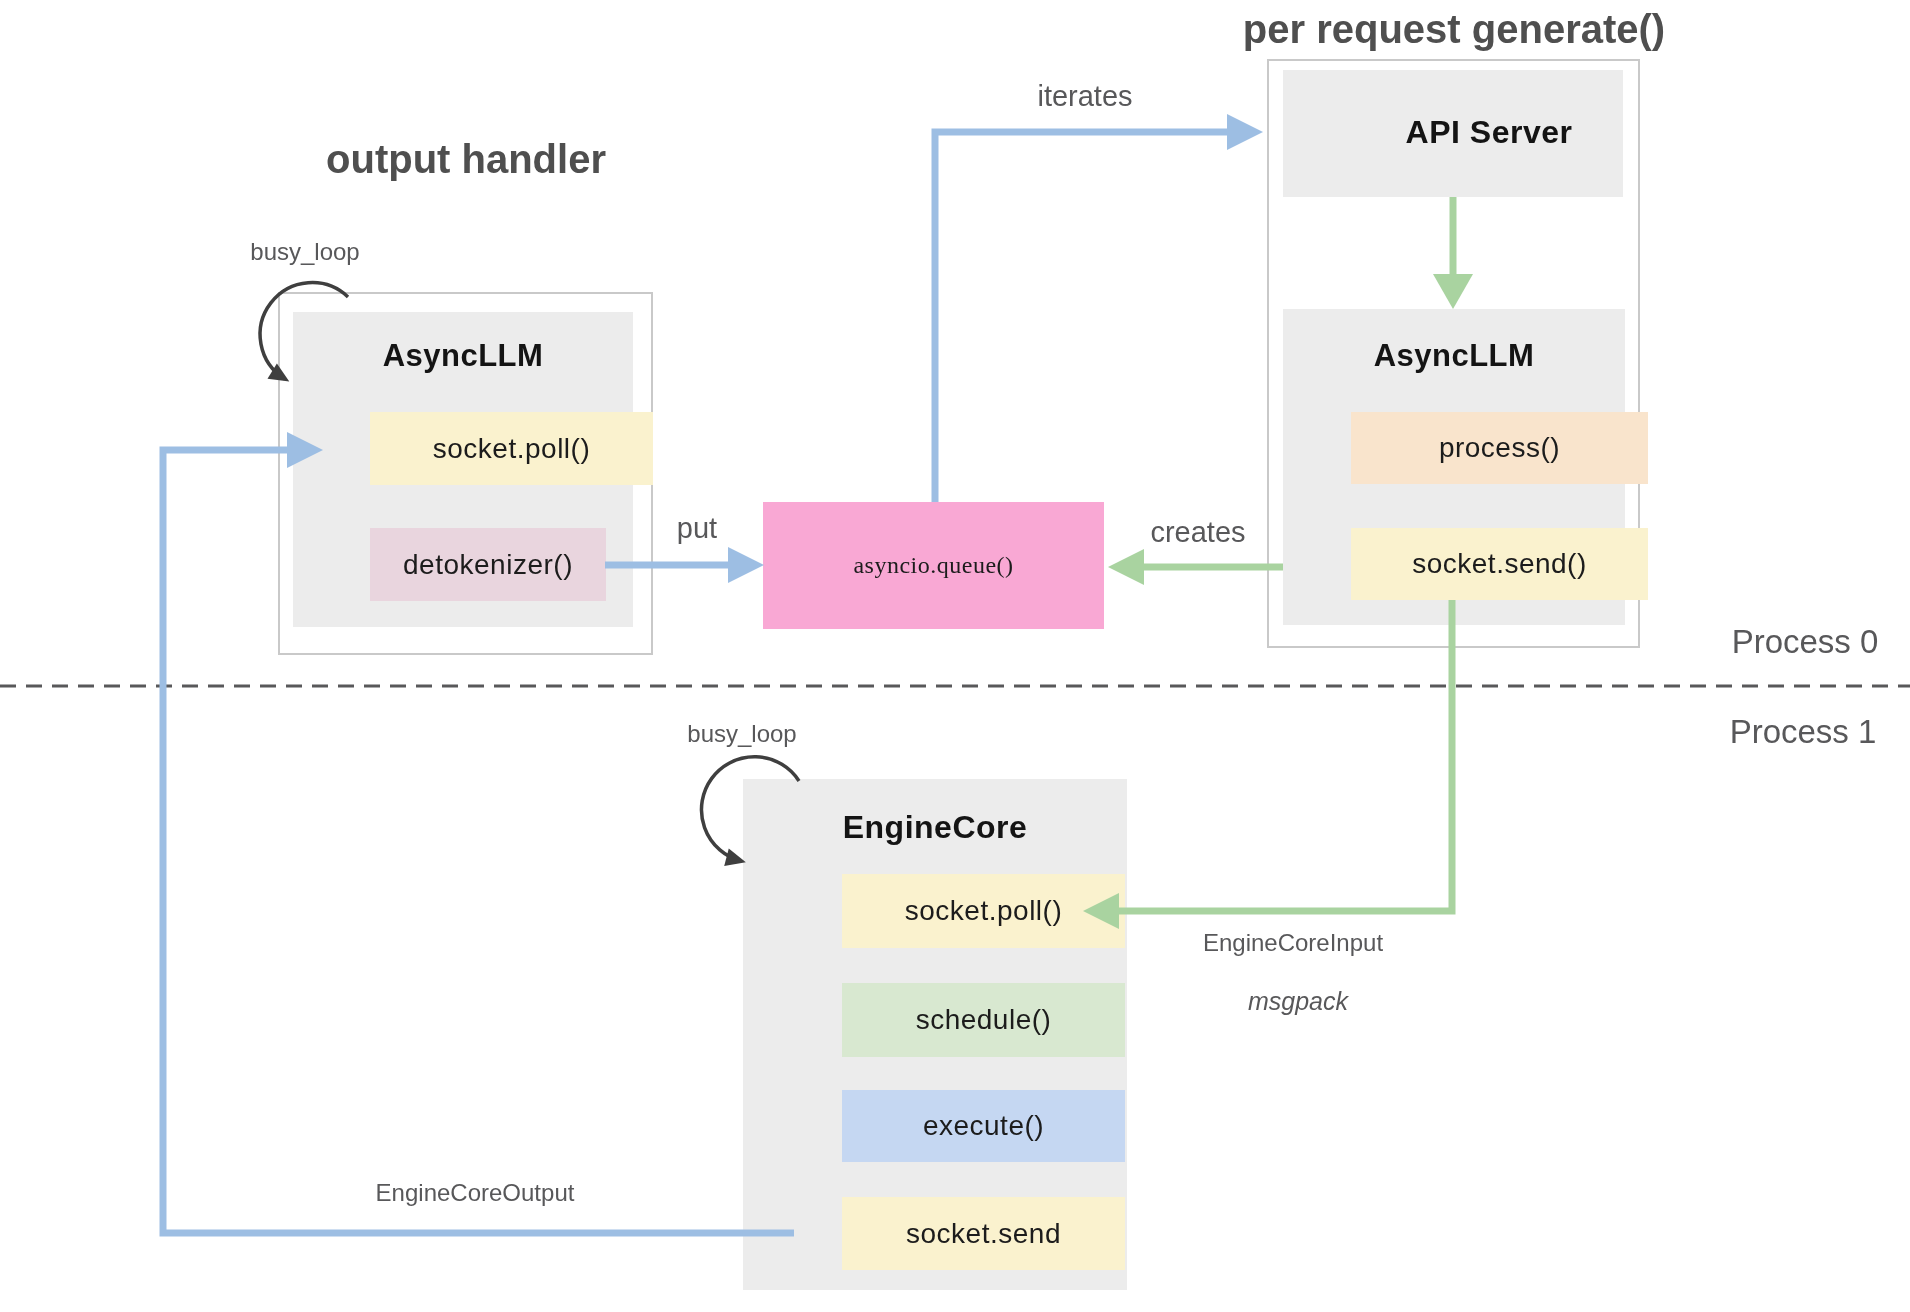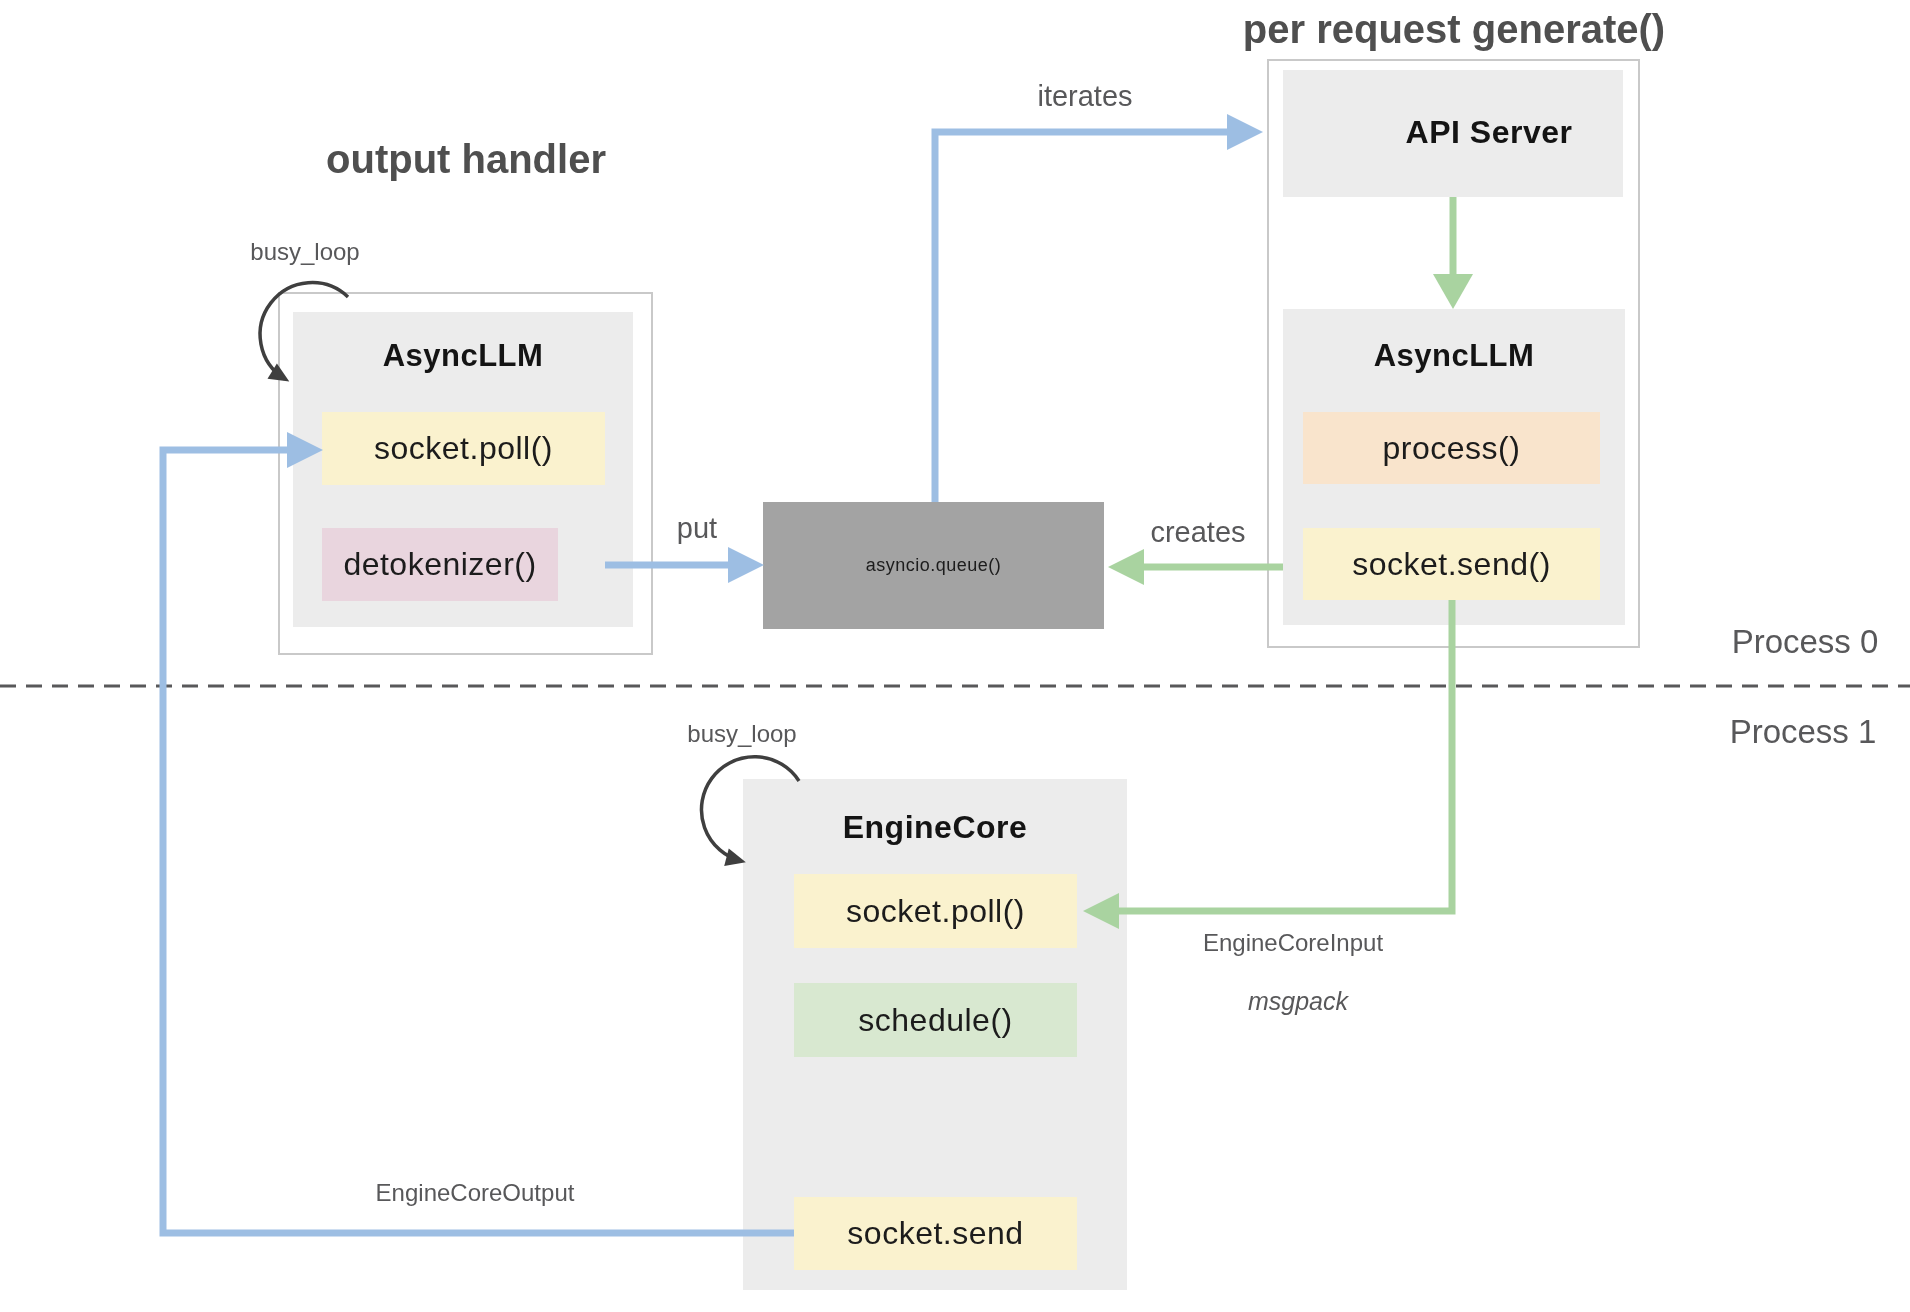--- a/index.html
+++ b/index.html
@@ -4,34 +4,34 @@
 <style>
   html,body{margin:0;padding:0;background:#fff;}
   #canvas{
     position:relative;width:1910px;height:1312px;background:#ffffff;
     font-family:"Liberation Sans", sans-serif;overflow:hidden;
   }
   .box-outer{position:absolute;background:#ffffff;border:2px solid #c9c9c9;box-sizing:border-box;z-index:1;}
   .box-gray{position:absolute;background:#ececec;z-index:2;}
   .box-method{
     position:absolute;display:flex;align-items:center;justify-content:center;
-    font-size:32px;color:#1c1c1c;z-index:3;letter-spacing:0.5px;
+    font-size:28px;color:#1c1c1c;z-index:3;letter-spacing:0.5px;margin-left:48px;
   }
   .bg-yellow{background:#faf2ce;}
   .bg-pink{background:#e9d5de;}
   .bg-peach{background:#f9e4cc;}
   .bg-green{background:#d8e8d0;}
   .bg-blue{background:#c5d7f2;}
   .node-title{
     position:absolute;font-weight:bold;font-size:31px;color:#141414;
     text-align:center;z-index:3;letter-spacing:0.5px;
   }
   .queue-box{
-    position:absolute;background:#a3a3a3;display:flex;align-items:center;justify-content:center;
-    font-size:18px;color:#1c1c1c;z-index:2;letter-spacing:0.5px;
+    position:absolute;background:#f9a8d4;display:flex;align-items:center;justify-content:center;
+    font-size:24px;color:#1c1c1c;z-index:2;letter-spacing:0.5px;font-family:Liberation Serif, serif;
   }
   .lbl{
     position:absolute;color:#58585a;transform:translateX(-50%);
     white-space:nowrap;z-index:5;line-height:1.15;
   }
   .lbl-title{font-weight:bold;font-size:40px;color:#4f4f4f;}
   .lbl-med{font-size:24px;}
   .lbl-small{font-size:29px;}
   .lbl-proc{font-size:33px;}
   .lbl-italic{font-size:25px;font-style:italic;}
@@ -55,20 +55,21 @@
   <div class="node-title" style="left:1283px;top:338px;width:342px;">AsyncLLM</div>
   <div class="box-method bg-peach" style="left:1303px;top:412px;width:297px;height:72px;">process()</div>
   <div class="box-method bg-yellow" style="left:1303px;top:528px;width:297px;height:72px;text-align:right;">socket.send()</div>
 
   <div class="queue-box" style="left:763px;top:502px;width:341px;height:127px;">asyncio.queue()</div>
 
   <div class="box-gray" style="left:743px;top:779px;width:384px;height:511px;"></div>
   <div class="node-title" style="left:743px;top:809px;width:384px;font-size:32px;">EngineCore</div>
   <div class="box-method bg-yellow" style="left:794px;top:874px;width:283px;height:74px;">socket.poll()</div>
   <div class="box-method bg-green" style="left:794px;top:983px;width:283px;height:74px;">schedule()</div>
+  <div class="box-method bg-blue" style="left:794px;top:1090px;width:283px;height:72px;">execute()</div>
   <div class="box-method bg-yellow" style="left:794px;top:1197px;width:283px;height:73px;">socket.send</div>
 
   <svg id="connectors" width="1910" height="1312" viewBox="0 0 1910 1312">
     <defs>
       <marker id="arrowDark" markerUnits="userSpaceOnUse" markerWidth="26" markerHeight="26" refX="17" refY="11" orient="auto">
         <path d="M 2 2 L 22 11 L 2 20 z" fill="#3f3f3f"></path>
       </marker>
     </defs>
 
     <path d="M 0 686 L 1910 686" stroke="#58585a" stroke-width="3" stroke-dasharray="16 10" fill="none"></path>

